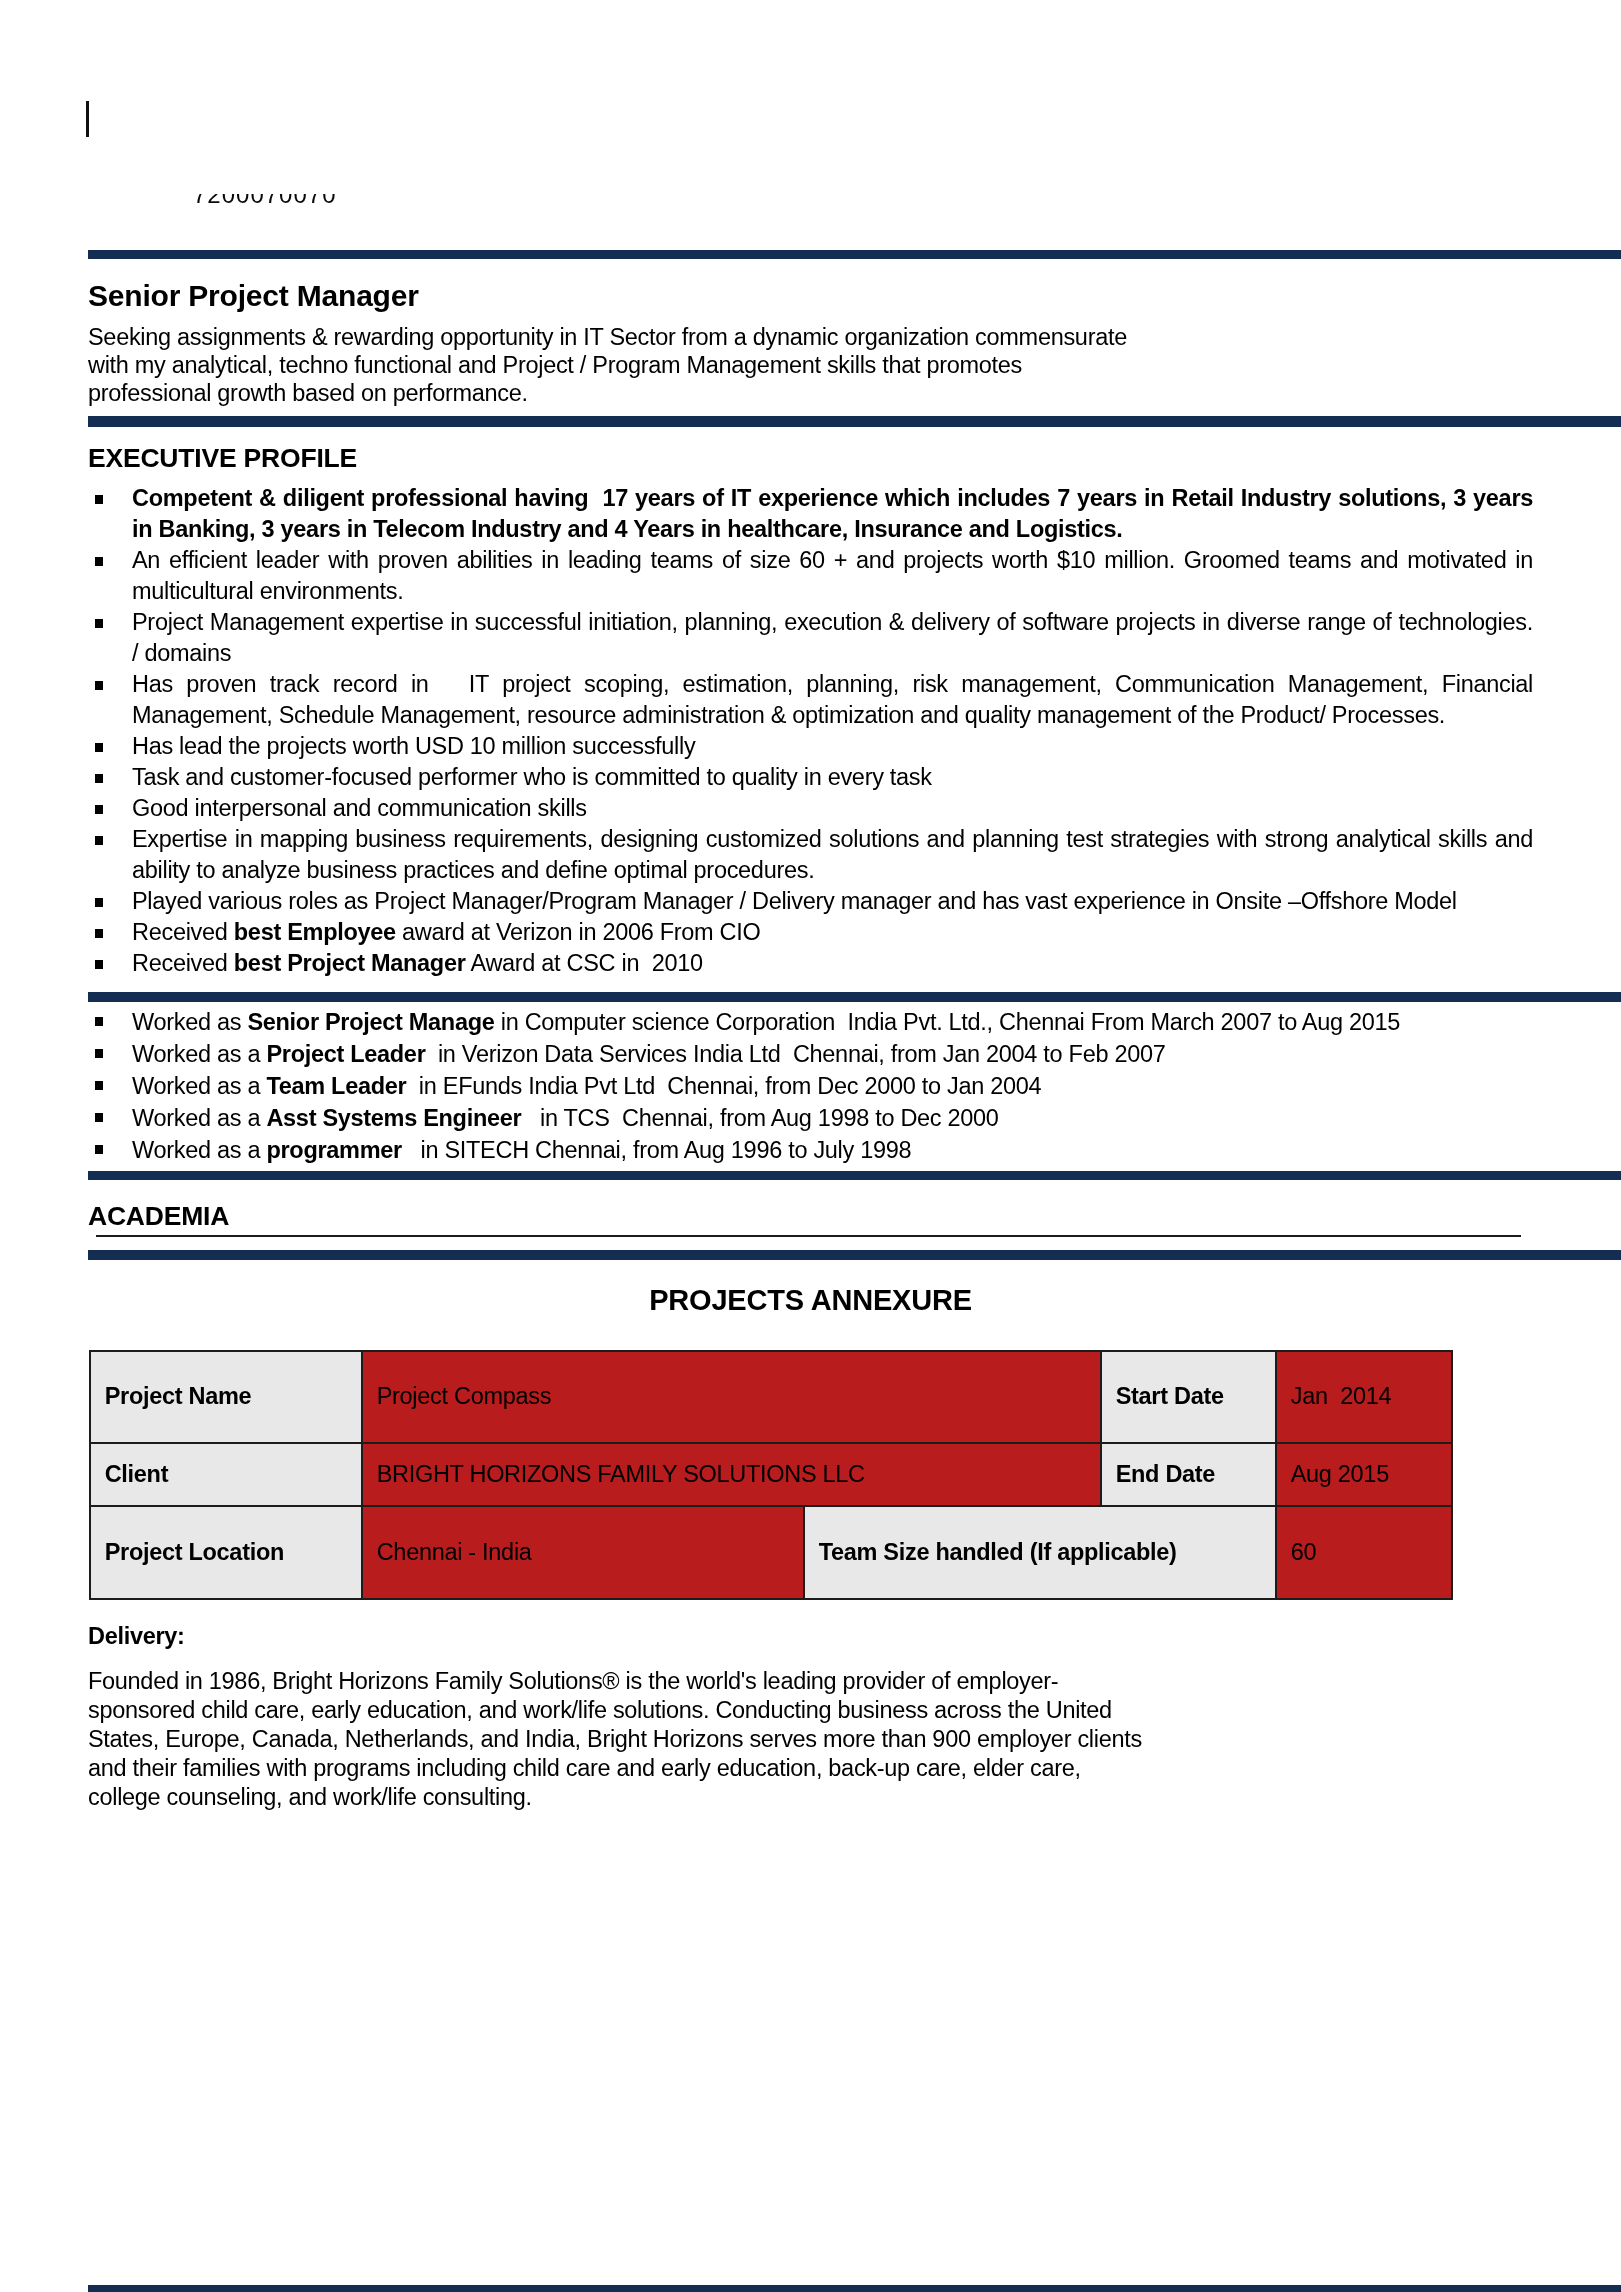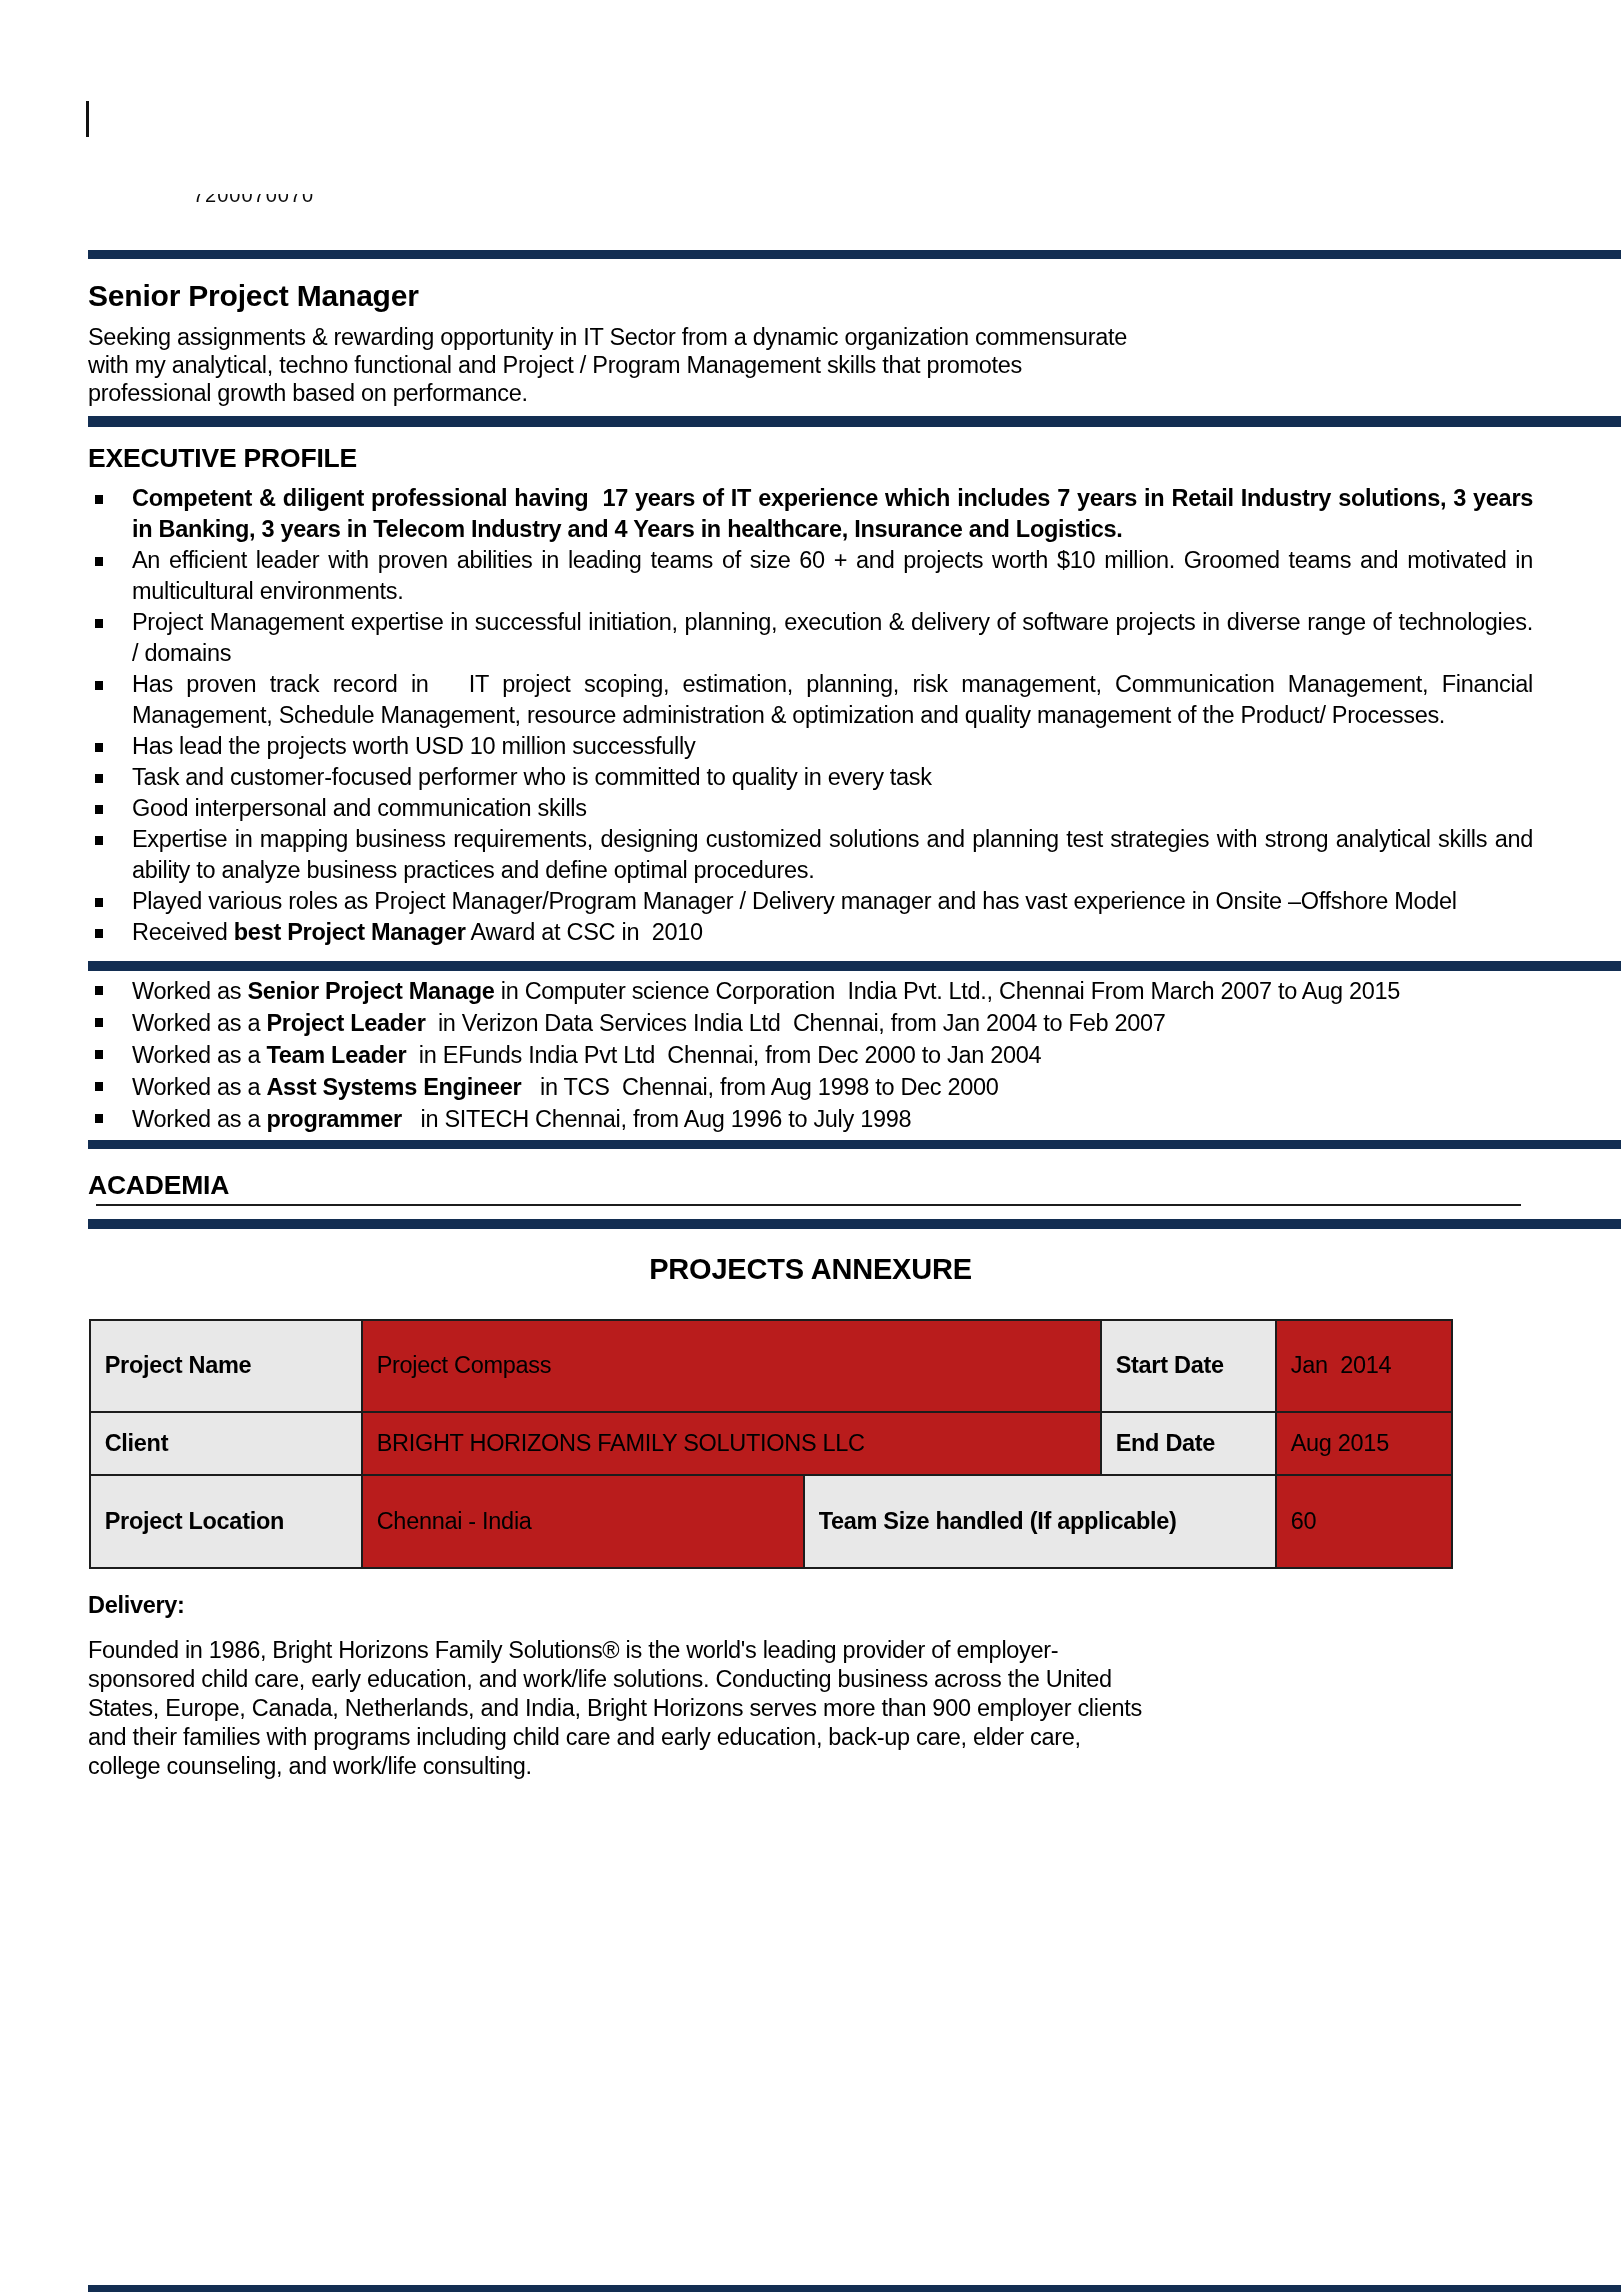--- a/index.html
+++ b/index.html
@@ -9,21 +9,21 @@
     background:#fff;
     font-family:"Liberation Sans", sans-serif;
     color:#000;
     overflow:hidden;
     padding:0 88px;
     box-sizing:border-box;
   }
   
   .cursor-mark{position:absolute;left:86px;top:101px;width:2.9px;height:36px;background:#111;}
   .phone-clip{position:absolute;left:193px;top:194px;width:225px;height:33px;overflow:hidden;}
-  .phone-clip span{display:block;margin-top:-13.7px;font-size:20px;line-height:30px;letter-spacing:1px;color:#0a0a0a;}
+  .phone-clip span{display:block;margin-top:-13.7px;font-size:24px;line-height:30px;letter-spacing:1px;color:#0a0a0a;}
   
   .rule{height:9.8px;background:#132e52;border:0;margin:0 -88px 0 0;}
   .rule.r1{margin-top:250px;height:8.8px;}
   .rule.r2{margin-top:8.8px;height:10.8px;}
   .rule.r3{margin-top:12.7px;}
   .rule.r4{margin-top:4.9px;}
   .rule.r5{margin-top:12.7px;height:10.8px;}
   .thinline{height:2px;background:#1c1c1c;border:0;margin:2px 0 0 7.8px;width:1425px;}
   .bottombar{position:absolute;left:88px;right:0;bottom:0;height:7.8px;background:#132e52;}
   
@@ -93,20 +93,21 @@
   <ul class="bullets">
       <li><span class="b">Competent &amp; diligent professional having  17 years of IT experience which includes 7 years in Retail Industry solutions, 3 years in Banking, 3 years in Telecom Industry and 4 Years in healthcare, Insurance and Logistics.</span></li>
       <li><span>An efficient leader with proven abilities in leading teams of size 60 + and projects worth $10 million. Groomed teams and motivated in multicultural environments.</span></li>
       <li><span>Project Management expertise in successful initiation, planning, execution &amp; delivery of software projects in diverse range of technologies. / domains</span></li>
       <li><span>Has proven track record in   IT project scoping, estimation, planning, risk management, Communication Management, Financial Management, Schedule Management, resource administration &amp; optimization and quality management of the Product/ Processes.</span></li>
       <li><span>Has lead the projects worth USD 10 million successfully</span></li>
       <li><span>Task and customer-focused performer who is committed to quality in every task</span></li>
       <li><span>Good interpersonal and communication skills</span></li>
       <li><span>Expertise in mapping business requirements, designing customized solutions and planning test strategies with strong analytical skills and ability to analyze business practices and define optimal procedures.</span></li>
       <li><span>Played various roles as Project Manager/Program Manager / Delivery manager and has vast experience in Onsite –Offshore Model</span></li>
+      <li><span>Received </span><span class="b">best Employee</span><span> award at Verizon in 2006 From CIO</span></li>
       <li><span>Received </span><span class="b">best Project Manager</span><span> Award at CSC in  2010</span></li>
     </ul>
 
   <div class="rule r3"></div>
 
   <ul class="bullets career">
       <li><span>Worked as </span><span class="b">Senior Project Manage</span><span> in Computer science Corporation  India Pvt. Ltd., Chennai From March 2007 to Aug 2015</span></li>
       <li><span>Worked as a </span><span class="b">Project Leader</span><span>  in Verizon Data Services India Ltd  Chennai, from Jan 2004 to Feb 2007</span></li>
       <li><span>Worked as a </span><span class="b">Team Leader</span><span>  in EFunds India Pvt Ltd  Chennai, from Dec 2000 to Jan 2004</span></li>
       <li><span>Worked as a </span><span class="b">Asst Systems Engineer</span><span>   in TCS  Chennai, from Aug 1998 to Dec 2000</span></li>

